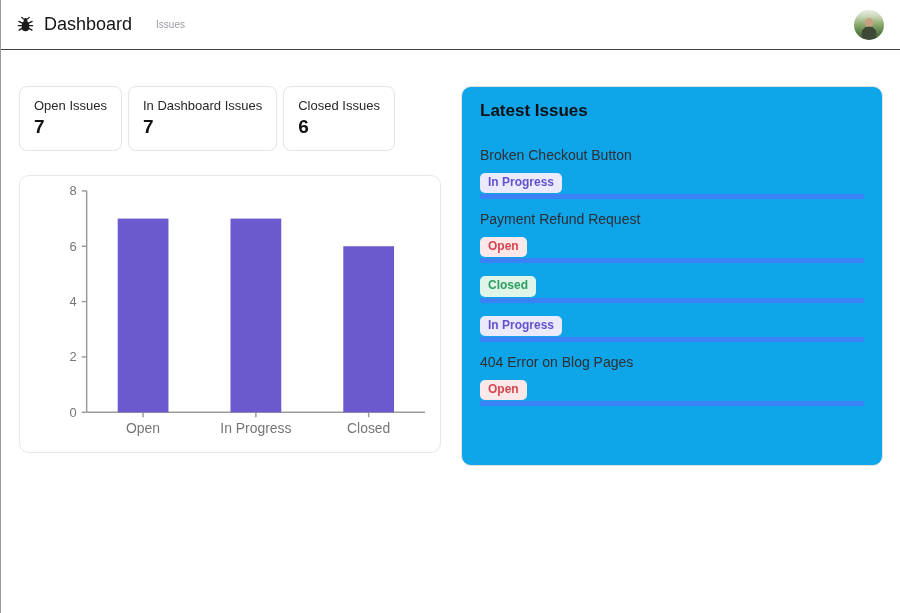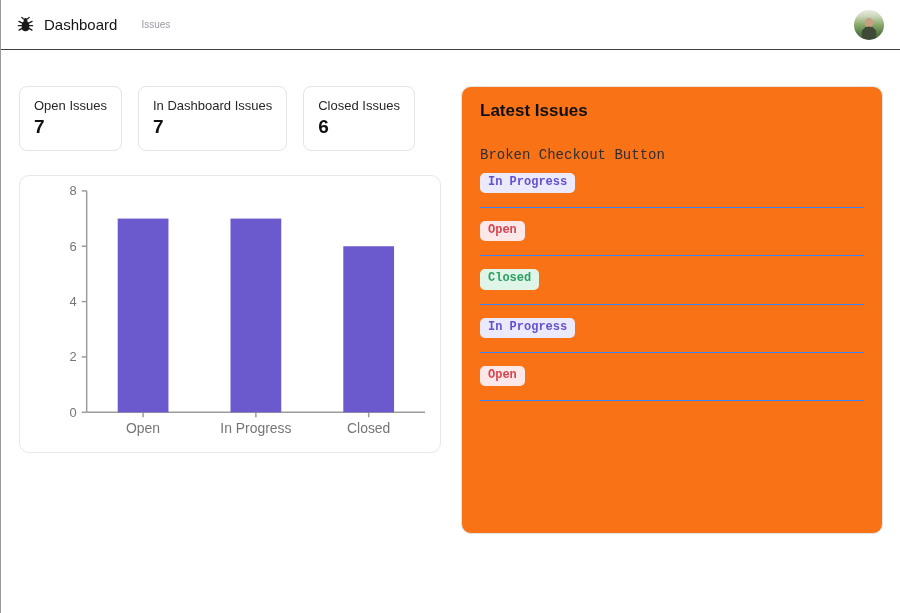--- a/index.html
+++ b/index.html
@@ -22,21 +22,21 @@
     display: flex;
     align-items: center;
     padding: 0 16px;
     border-bottom: 1.5px solid #3f3f46;
     background: #fff;
   }
   .brand {
     display: flex;
     align-items: center;
     gap: 10px;
-    font-size: 15px;
+    font-size: 18px;
     color: #141418;
     cursor: pointer;
   }
   .bug-icon { width: 17px; height: 17px; display: block; }
   .nav-link {
     margin-left: 24px;
     font-size: 10px;
     color: #9a9aa3;
     cursor: pointer;
   }
@@ -54,21 +54,21 @@
   
   .main {
     padding: 36px 18px 0 18px;
     display: grid;
     grid-template-columns: 422px 422px;
     gap: 20px;
     align-items: start;
   }
 
   
-  .stats-row { display: flex; gap: 16px; }
+  .stats-row { display: flex; gap: 6px; }
   .stat-card {
     border: 1px solid #e4e4e7;
     border-radius: 8px;
     padding: 11px 14px 12px 14px;
     background: #fff;
   }
   .stat-label { font-size: 13px; color: #27272a; margin-bottom: 3px; white-space: nowrap; }
   .stat-value { font-size: 19px; font-weight: 700; color: #111114; line-height: 1.15; }
 
   
@@ -82,37 +82,36 @@
   }
   .chart-card svg { position: absolute; inset: 0; width: 100%; height: 100%; }
   .axis { stroke: #9c9c9c; stroke-width: 1.5; }
   .tick-label { font-size: 13px; fill: #757575; font-family: "Liberation Sans", sans-serif; }
   .cat-label  { font-size: 14px; fill: #757575; font-family: "Liberation Sans", sans-serif; }
 
   
   .issues-panel {
     border: 1px solid #e4e4e7;
     border-radius: 10px;
-    background: #f97316;
+    background: #0ea5e9;
     padding: 12px 18px 0 18px;
-    height: 448px;
+    height: 380px;
     overflow: hidden;
   }
   .panel-title {
     font-size: 17px;
     font-weight: 700;
     color: #101014;
     margin: 2px 0 14px 0;
   }
   .issues-list { list-style: none; margin: 0; padding: 0; }
   .issue-item {
-    padding: 12px 0 14px 0;
-    border-bottom: 1px solid #3b82f6;
-    cursor: pointer;
-    font-family: Liberation Mono, monospace;
+    padding: 12px 0 1px 0;
+    border-bottom: 5px solid #3b82f6;
+    cursor: pointer;
   }
   .issue-title { font-size: 14px; color: #2e2e33; margin-bottom: 9px; }
   .badge {
     display: inline-block;
     padding: 3px 8px 4px 8px;
     border-radius: 5px;
     font-size: 12px;
     font-weight: 600;
     line-height: 1.1;
   }
@@ -196,31 +195,33 @@
 
     <div class="issues-panel">
       <div class="panel-title">Latest Issues</div>
       <ul class="issues-list">
   <li class="issue-item">
     <div class="issue-title">Broken Checkout Button</div>
     <span class="badge badge-in-progress">In Progress</span>
   </li>
 
   <li class="issue-item">
+    <div class="issue-title">Payment Refund Request</div>
     <span class="badge badge-open">Open</span>
   </li>
 
   <li class="issue-item">
     <span class="badge badge-closed">Closed</span>
   </li>
 
   <li class="issue-item">
     <span class="badge badge-in-progress">In Progress</span>
   </li>
 
   <li class="issue-item">
+    <div class="issue-title">404 Error on Blog Pages</div>
     <span class="badge badge-open">Open</span>
   </li>
 </ul>
     </div>
 
   </div>
 </div>
 
 </body></html>

